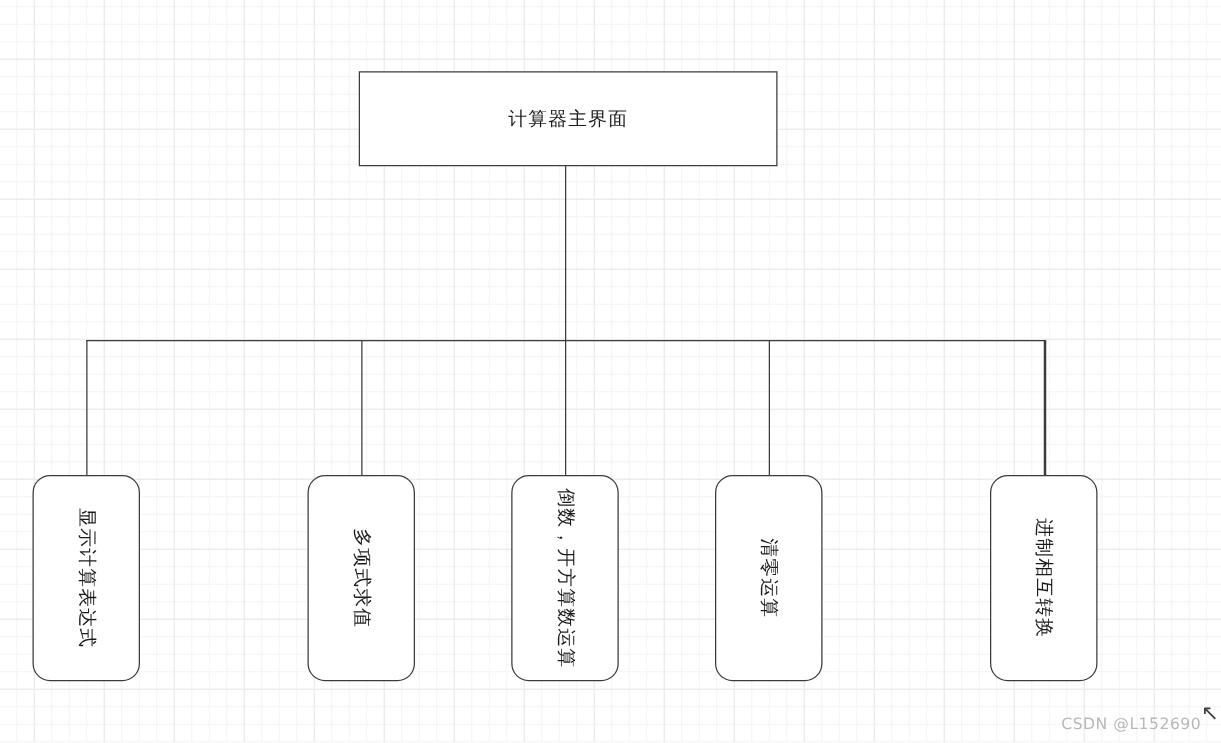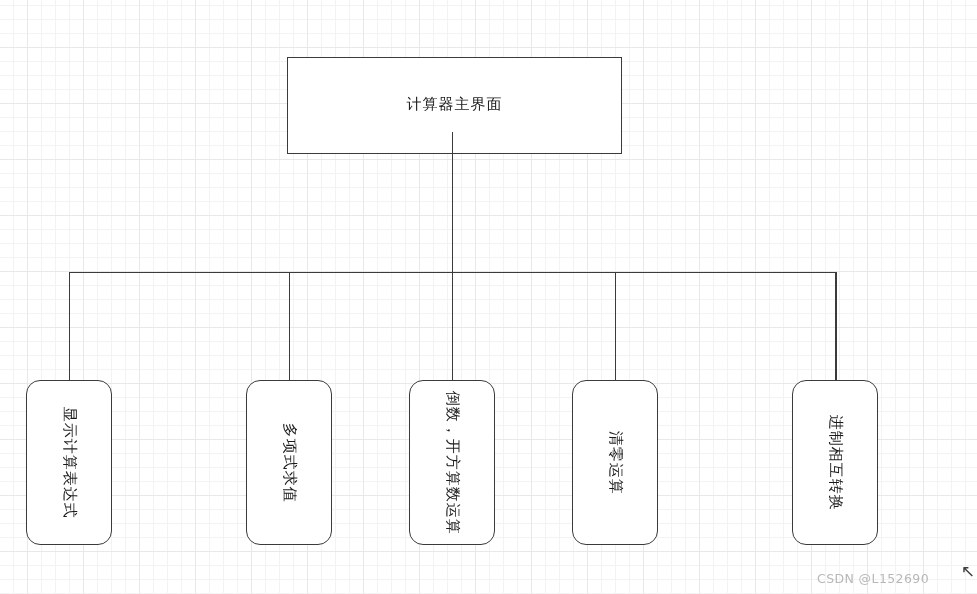--- a/index.html
+++ b/index.html
@@ -29,28 +29,27 @@
       14px 14px;
     background-position: 27px 0px, 0px 47px, 27px 0px, 0px 5px;
   }
 
   
   .root-node {
     position: absolute;
     left: 287px;
     top: 57px;
     width: 335px;
-    height: 97px;
+    height: 76px;
     border: 1.6px solid #3b3b3b;
     background: #ffffff;
     box-sizing: border-box;
     display: flex;
     align-items: center;
     justify-content: center;
-    font-family: Liberation Mono, monospace;
   }
   .root-label {
     font-size: 15px;
     color: #1a1a1a;
     letter-spacing: 1px;
     line-height: 1.2;
     white-space: nowrap;
   }
 
   
@@ -82,21 +81,21 @@
     letter-spacing: 1px;
     line-height: 1.15;
     white-space: nowrap;
     transform: rotate(90deg);
     transform-origin: center center;
   }
 
   
   .watermark {
     position: absolute;
-    right: 48px;
+    right: 16px;
     bottom: 8px;
     font-size: 12.5px;
     color: #b8b8b8;
     letter-spacing: 0.4px;
     white-space: nowrap;
     user-select: none;
     text-align: right;
   }
   .cursor-arrow {
     position: absolute;

